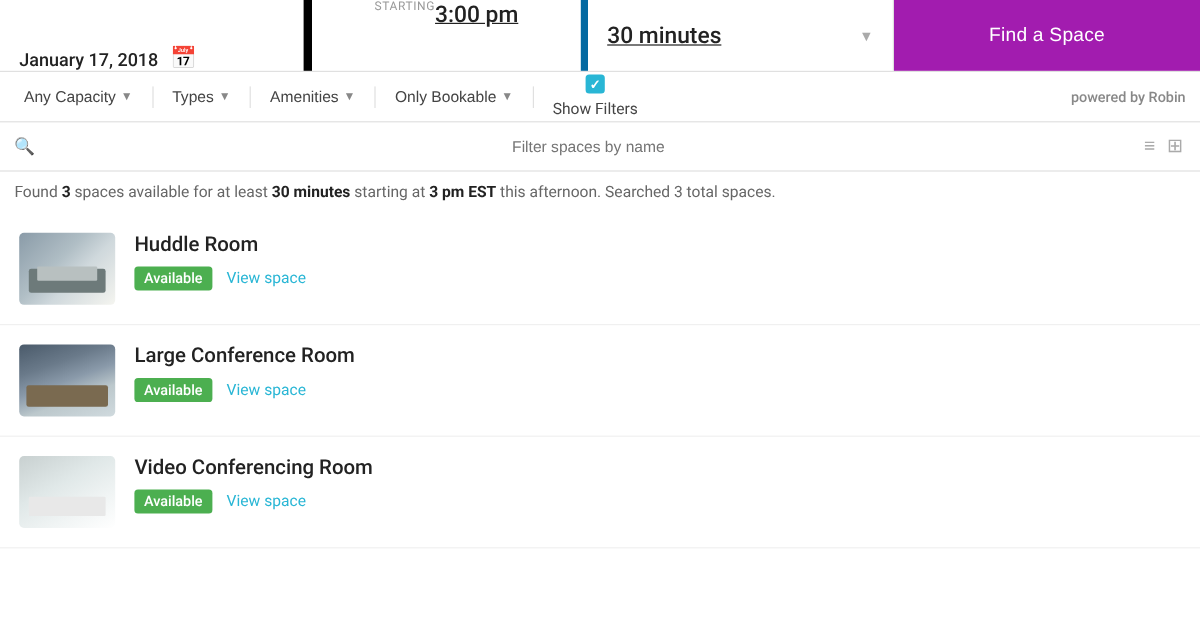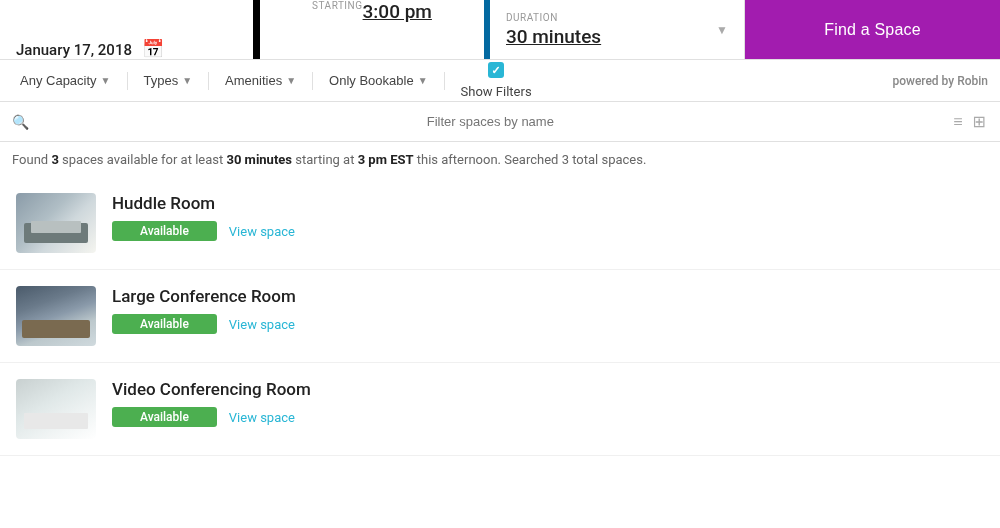--- a/index.html
+++ b/index.html
@@ -264,21 +264,21 @@
     .space-actions {
       display: flex;
       align-items: center;
       gap: 12px;
     }
     .available-badge {
       background: #4caf50;
       color: #fff;
       font-size: 12px;
       font-weight: 500;
-      padding: 3px 28px;
+      padding: 3px 8px;
       border-radius: 3px;
     }
     .view-space-link {
       color: #29b6d5;
       font-size: 13px;
       text-decoration: none;
       cursor: pointer;
     }
   </style>
 </head>
@@ -287,21 +287,20 @@
 <div class="header-bar">
   <div class="date-section">
     <span class="date-text">January 17, 2018</span>
     <span class="calendar-icon">📅</span>
   </div>
   <div class="starting-section">
     <span class="section-label">STARTING</span>
     <span class="section-value">3:00 pm</span>
   </div>
   <div class="duration-section">
-    <span class="section-label">DURATION</span>
     <span class="section-value">30 minutes</span>
     <span class="duration-arrow">▼</span>
   </div>
   <button class="find-space-btn">Find a Space</button>
 </div>
 
 <div class="filter-bar">
   <button class="filter-btn">
     <span>Any Capacity</span>
     <span class="filter-chevron">▼</span>

